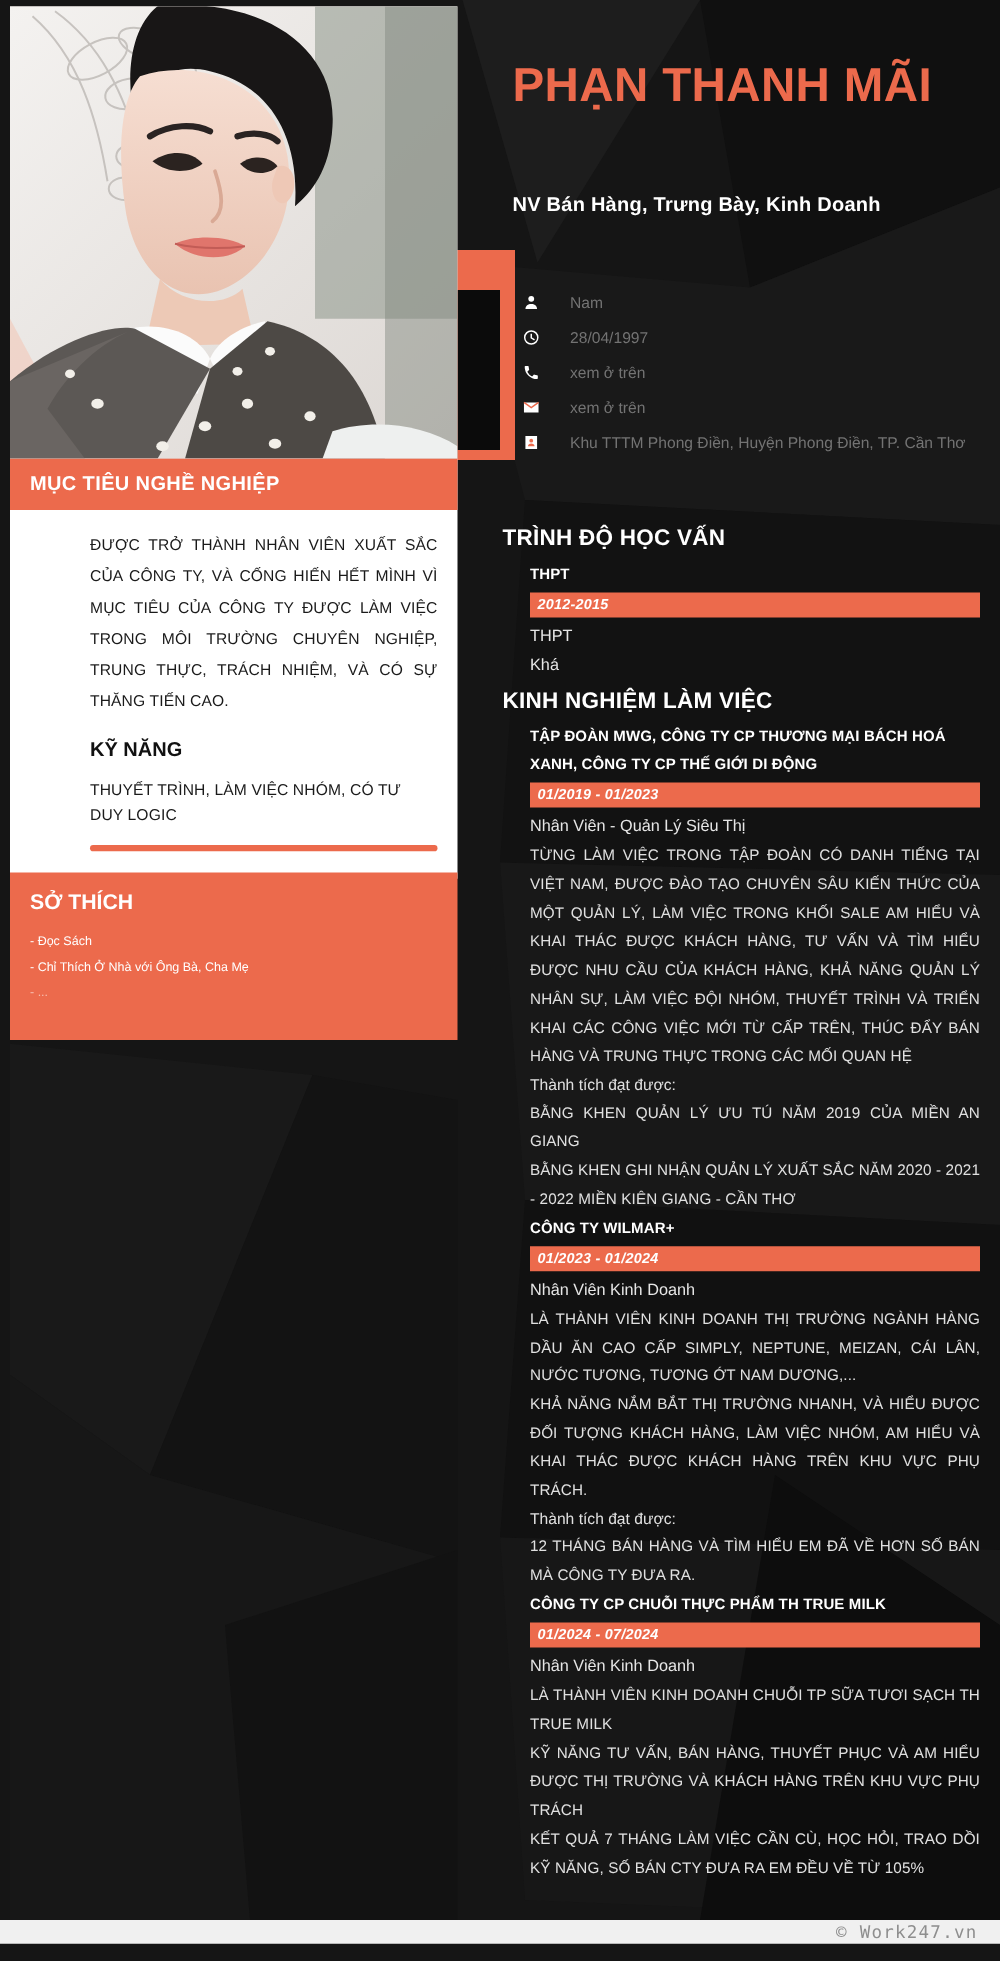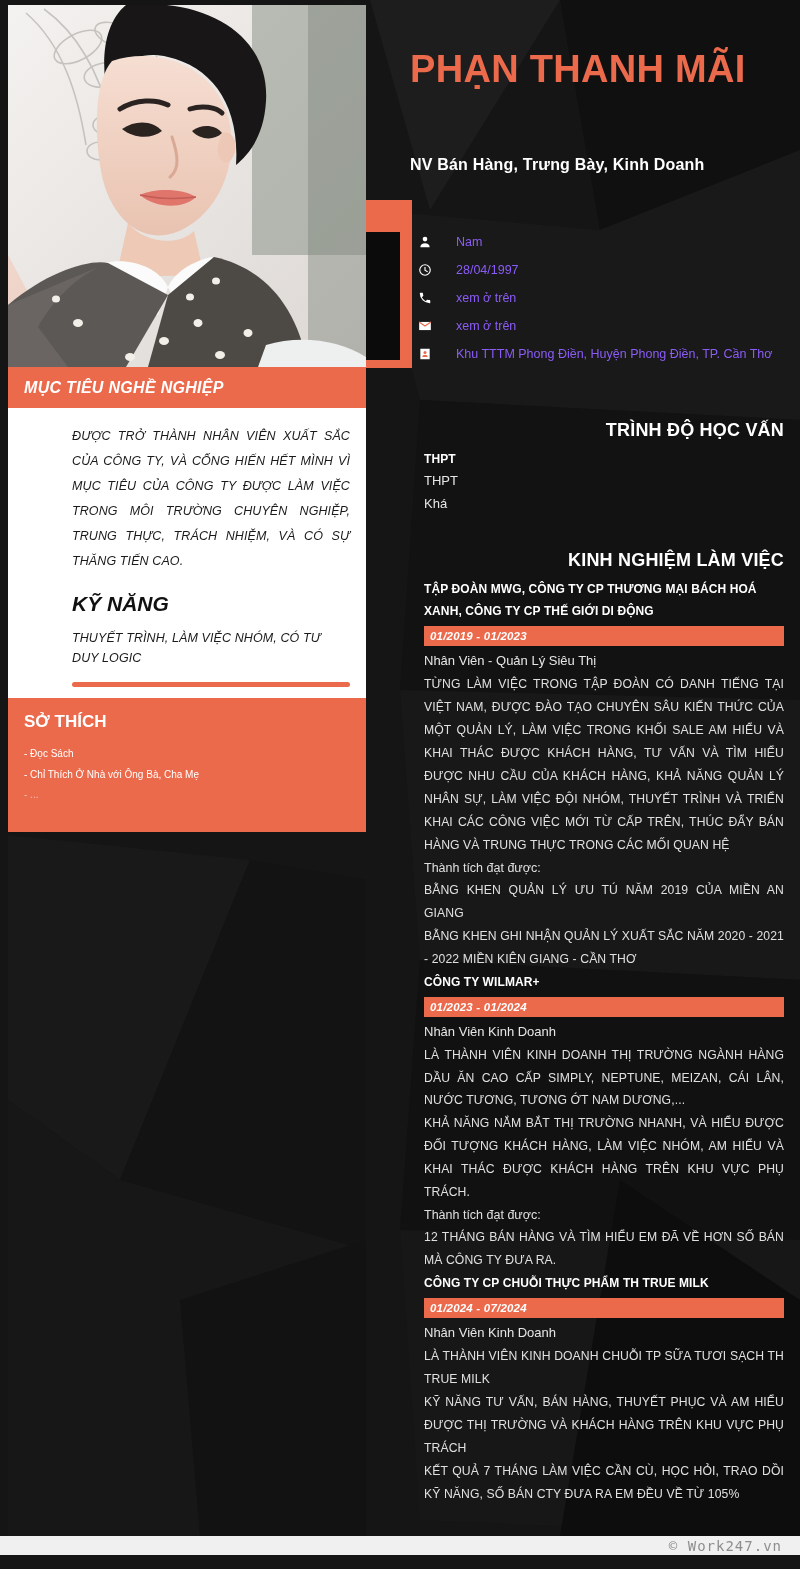--- a/index.html
+++ b/index.html
@@ -34,36 +34,35 @@
 
   .band-orange-top {
     position: absolute; left: 8px; top: 200px;
     width: 404px; height: 168px; background: #EC6A4C;
   }
 
   .white-card {
     position: absolute; left: 8px; top: 367px;
     width: 358px; background: #ffffff;
     padding-bottom: 22px;
-    font-style: italic;
   }
   .card-head {
     background: #EC6A4C; color:#fff;
     font-size: 16px; font-weight: bold;
     padding: 12px 16px 11px 16px;
     letter-spacing: .3px;
   }
   .card-body { padding: 16px 16px 0 16px; margin-left: 48px; }
   .objective {
     font-size: 12.5px; line-height: 2.0; color: #1a1a1a;
     text-align: justify; text-transform: uppercase;
     letter-spacing: .1px;
   }
   .sec-title {
-    font-size: 21px; font-weight: bold; color: #111;
+    font-size: 16px; font-weight: bold; color: #111;
     margin: 18px 0 12px 0;
   }
   .skill-text {
     font-size: 12.5px; color: #1a1a1a; text-transform: uppercase;
     line-height: 1.6; letter-spacing: .1px;
   }
   .skill-bar {
     margin-top: 14px; height: 5px; border-radius: 3px;
     background: #EC6A4C; width: 100%;
   }
@@ -100,29 +99,29 @@
     position: absolute; left: 24px; top: 228px; width: 380px;
   }
   .crow { display: flex; align-items: center; height: 28px; }
   .cicon {
     width: 26px; min-width: 26px; height: 28px;
     display: flex; align-items: center; justify-content: center;
     color: #fff;
   }
   .cicon svg { width: 14px; height: 14px; fill: #fff; }
   .ctext {
-    margin-left: 18px; color: #8b5cf6; font-size: 12.5px;
+    margin-left: 18px; color: #737373; font-size: 12.5px;
     white-space: nowrap;
   }
 
   
   .rsec { position: absolute; left: 14px; width: 382px; }
   .rsec-title {
     color: #ffffff; font-size: 18px; font-weight: bold;
-    letter-spacing: .2px; margin-bottom: 7px; text-align: right;
+    letter-spacing: .2px; margin-bottom: 7px;
   }
   .rsec-inner { padding-left: 22px; }
   .item-org {
     color: #ffffff; font-size: 12px; font-weight: bold;
     text-transform: uppercase; line-height: 1.85; letter-spacing: .1px;
   }
   .date-bar {
     background: #EC6A4C; color: #ffffff;
     font-size: 11.5px; font-weight: bold; font-style: italic;
     padding: 4px 6px 4px 6px; margin: 4px 0 4px 0;
@@ -326,20 +325,21 @@
             </svg>
         </span>
         <span class="ctext">Khu TTTM Phong Điền, Huyện Phong Điền, TP. Cần Thơ</span>
       </div>
     </div>
 
     <div class="rsec" style="top:420px;">
       <div class="rsec-title">TRÌNH ĐỘ HỌC VẤN</div>
       <div class="rsec-inner">
         <div class="item-org">THPT</div>
+        <div class="date-bar">2012-2015</div>
         <div class="item-role">THPT</div>
         <div class="item-role">Khá</div>
       </div>
     </div>
 
     <div class="rsec" style="top:550px;">
       <div class="rsec-title">KINH NGHIỆM LÀM VIỆC</div>
 
       <div class="rsec-inner">
 

